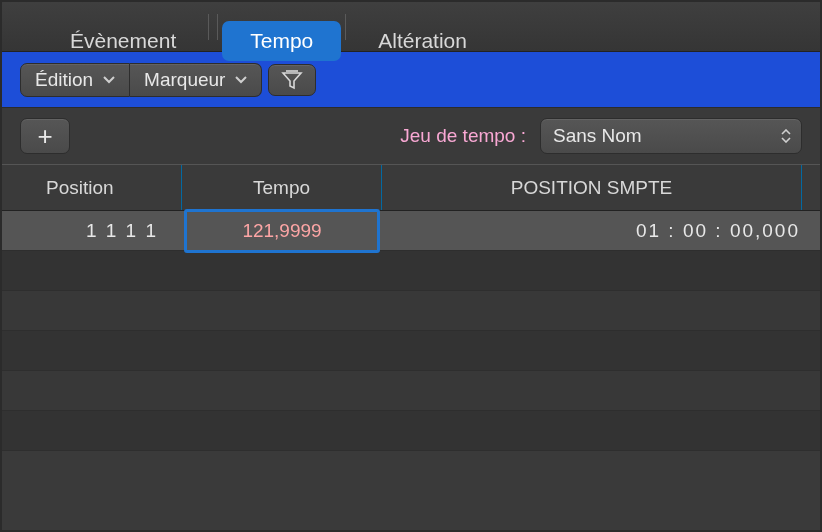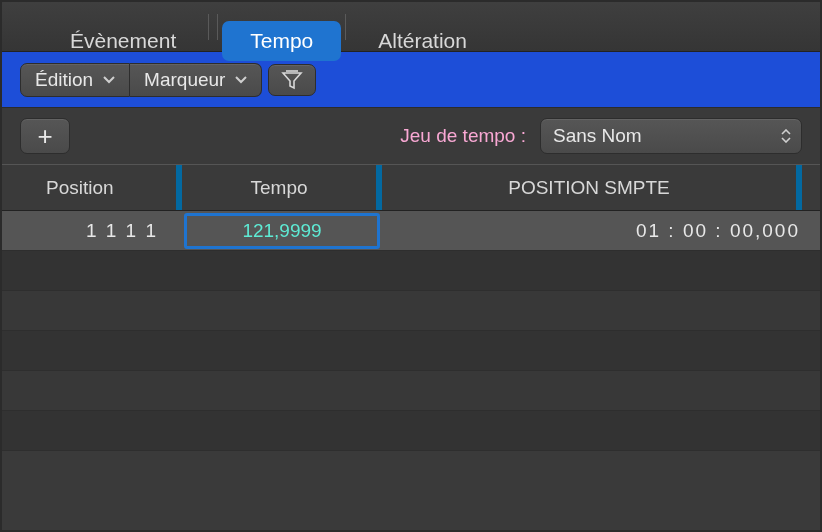--- a/index.html
+++ b/index.html
@@ -126,21 +126,21 @@
   .thead {
     display:grid;
     grid-template-columns: 180px 200px 1fr 18px;
     height: 46px;
     align-items:center;
     background:#3a3a3a;
     border-bottom:1px solid #222;
     color:#d8d8d8;
     font-size:19px;
   }
-  .thead > div { text-align:center; border-right:6px solid #0369a1; height:100%; display:flex; align-items:center; justify-content:center; }
+  .thead > div { text-align:center; border-right:1px solid #0369a1; height:100%; display:flex; align-items:center; justify-content:center; }
   .thead > div:first-child { justify-content:flex-start; padding-left:44px; }
   .thead > div:last-child { border-right:none; background:#3a3a3a; }
   .tbody {
     background:#333;
   }
   .row {
     display:grid;
     grid-template-columns: 180px 200px 1fr 18px;
     height: 40px;
     align-items:center;
@@ -150,23 +150,23 @@
   .row.alt { background:#383838; }
   .cell { padding:0 2px; color:#e8e8e8; font-size:19px; white-space:nowrap; }
   .cell.pos { text-align:right; letter-spacing: 2px; font-variant-numeric: tabular-nums; padding-right:24px; }
   .cell.tempo { text-align:center; font-variant-numeric: tabular-nums; }
   .cell.smpte { text-align:right; font-variant-numeric: tabular-nums; letter-spacing: 2px; }
   .tempo-edit {
     margin: -2px 0;
     border: 3px solid #1f74d0;
     border-radius: 3px;
     background:#555;
-    height: 36px;
+    height: 44px;
     display:flex; align-items:center; justify-content:center;
-    color:#5eead4;
+    color:#fca5a5;
   }
   .scrollbar-track {
     background:#2e2e2e;
   }
   .filler .row { height:40px; }
 
   
   .funnel svg { display:block; }
 </style>
 </head>

